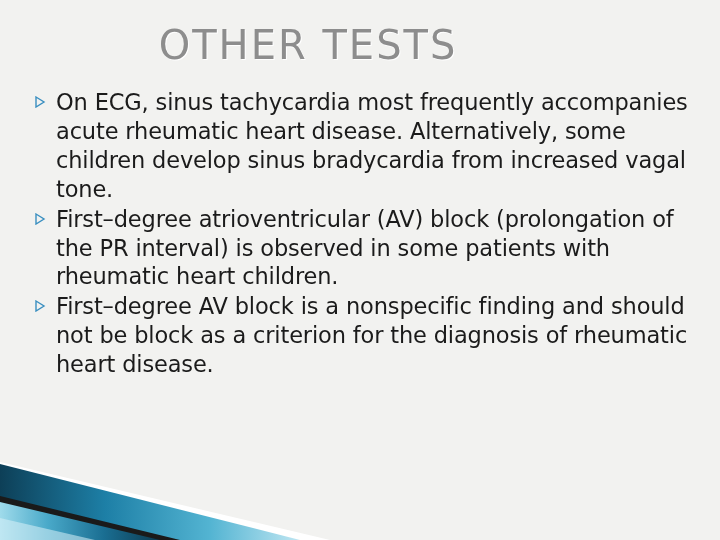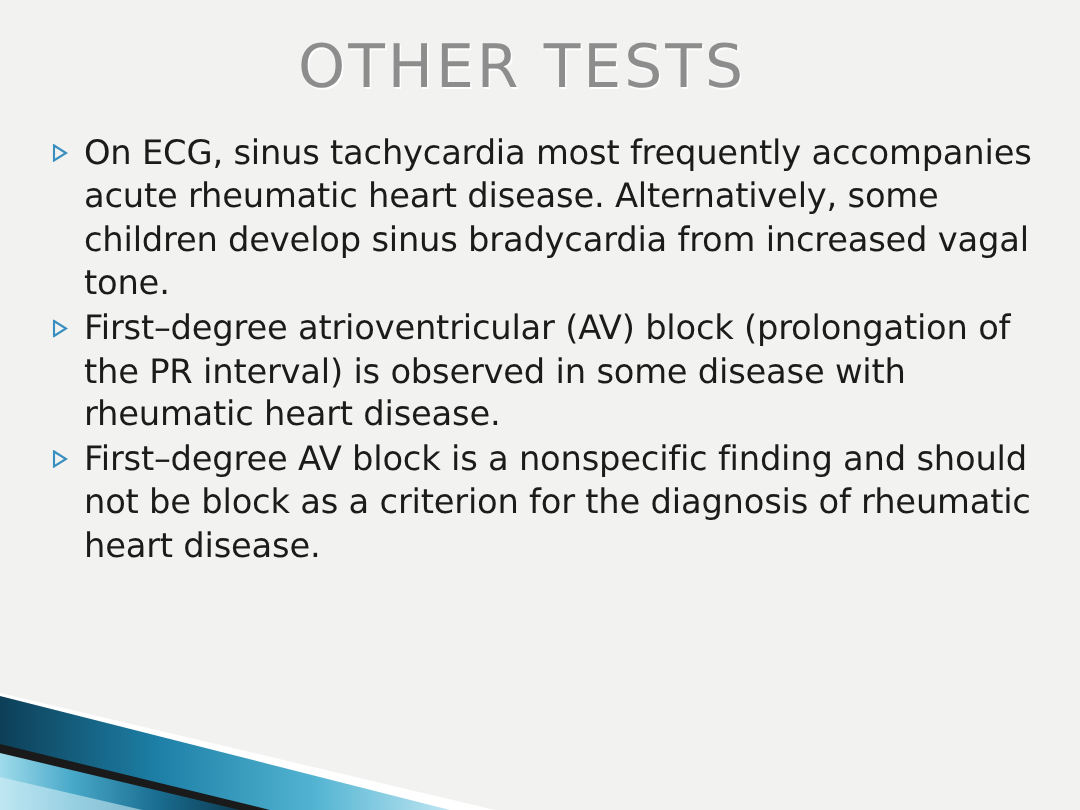--- a/index.html
+++ b/index.html
@@ -25,21 +25,20 @@
     top: 22px;
     left: 0;
     width: 616px;
     text-align: center;
     font-family: "DejaVu Sans", sans-serif;
     font-size: 40px;
     font-weight: normal;
     letter-spacing: 2px;
     color: #8d8d8d;
     text-shadow: 1px 1px 0 #ffffff;
-    padding-left: 40px;
   }
   .body-list {
     position: absolute;
     top: 88px;
     left: 34px;
     width: 668px;
   }
   .bullet-row {
     display: flex;
     align-items: flex-start;
@@ -93,21 +92,21 @@
       </span>
       <span class="bullet-text">On ECG, sinus tachycardia most frequently accompanies acute rheumatic heart disease. Alternatively, some children develop sinus bradycardia from increased vagal tone.</span>
     </div>
 
     <div class="bullet-row">
       <span class="bullet-marker">
         <svg width="12" height="12" viewBox="0 0 12 12" aria-hidden="true">
           <path d="M2 1 L10 6 L2 11 Z" fill="none" stroke="#3a8fc0" stroke-width="1.4"></path>
         </svg>
       </span>
-      <span class="bullet-text">First–degree atrioventricular (AV) block (prolongation of the PR interval) is observed in some disease with rheumatic heart disease.</span>
+      <span class="bullet-text">First–degree atrioventricular (AV) block (prolongation of the PR interval) is observed in some patients with rheumatic heart children.</span>
     </div>
 
     <div class="bullet-row">
       <span class="bullet-marker">
         <svg width="12" height="12" viewBox="0 0 12 12" aria-hidden="true">
           <path d="M2 1 L10 6 L2 11 Z" fill="none" stroke="#3a8fc0" stroke-width="1.4"></path>
         </svg>
       </span>
       <span class="bullet-text">First–degree AV block is a nonspecific finding and should not be block as a criterion for the diagnosis of rheumatic heart disease.</span>
     </div>

